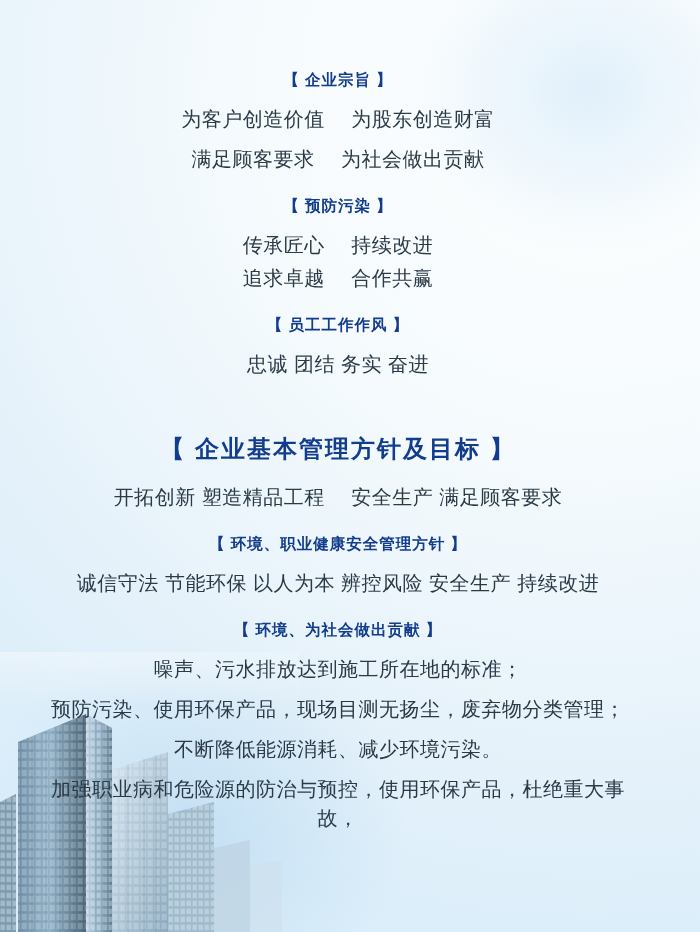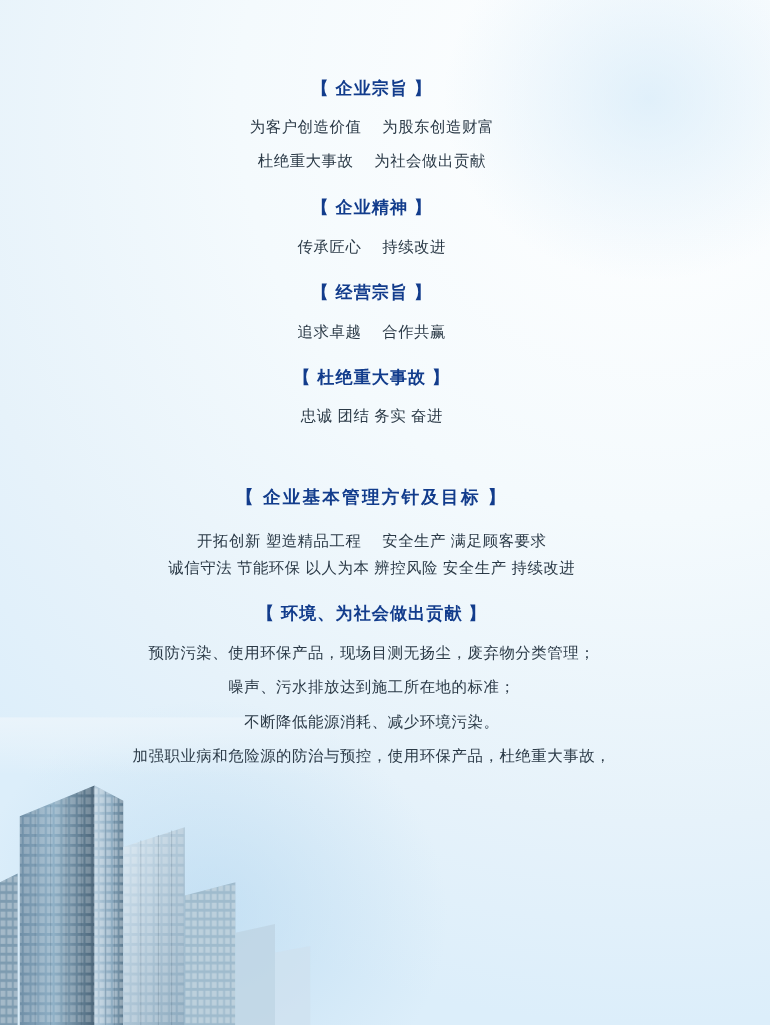--- a/index.html
+++ b/index.html
@@ -62,36 +62,36 @@
     color: #24313d;
   }
 
   .heading {
     color: #123c8c;
     font-weight: bold;
     letter-spacing: 1px;
     margin: 0;
   }
   .heading.lvl1 {
-    font-size: 16px;
+    font-size: 24px;
     margin-top: 34px;
     margin-bottom: 18px;
     letter-spacing: 2px;
   }
   .heading.lvl2 {
     font-size: 15.5px;
     margin-top: 22px;
     margin-bottom: 14px;
   }
   .heading.first {
     margin-top: 0;
   }
 
   .line {
-    font-size: 14px;
+    font-size: 20px;
     color: #2b3a47;
     line-height: 1.45;
     margin: 0 0 11px 0;
     letter-spacing: 0.5px;
   }
   .line:last-child {
     margin-bottom: 0;
   }
   .gap-md { height: 16px; }
 
@@ -167,56 +167,56 @@
     </g>
 
     <rect x="0" y="0" width="300" height="150" fill="url(#fadeTop)"></rect>
   </svg>
 
   <div class="content">
 
     <div class="block">
       <p class="heading lvl2 first">【 企业宗旨 】</p>
       <p class="line">为客户创造价值　 为股东创造财富</p>
-      <p class="line">杜绝重大事故　 为社会做出贡献</p>
-    </div>
-
-    <div class="block">
-      <p class="heading lvl2">【 企业精神 】</p>
+      <p class="line">满足顾客要求　 为社会做出贡献</p>
+    </div>
+
+    <div class="block">
+      <p class="heading lvl2">【 预防污染 】</p>
       <p class="line">传承匠心　 持续改进</p>
     </div>
 
     <div class="block">
-      <p class="heading lvl2">【 经营宗旨 】</p>
       <p class="line">追求卓越　 合作共赢</p>
     </div>
 
     <div class="block">
-      <p class="heading lvl2">【 杜绝重大事故 】</p>
+      <p class="heading lvl2">【 员工工作作风 】</p>
       <p class="line">忠诚  团结  务实  奋进</p>
     </div>
 
     <div class="gap-md"></div>
 
     <div class="block">
       <p class="heading lvl1">【 企业基本管理方针及目标 】</p>
     </div>
 
     <div class="block">
       <p class="line">开拓创新  塑造精品工程　 安全生产  满足顾客要求</p>
     </div>
 
 
     <div class="block">
+      <p class="heading lvl2">【 环境、职业健康安全管理方针 】</p>
       <p class="line">诚信守法  节能环保  以人为本  辨控风险  安全生产  持续改进</p>
     </div>
 
     <div class="block">
       <p class="heading lvl2">【 环境、为社会做出贡献 】</p>
+      <p class="line">噪声、污水排放达到施工所在地的标准；</p>
       <p class="line">预防污染、使用环保产品，现场目测无扬尘，废弃物分类管理；</p>
-      <p class="line">噪声、污水排放达到施工所在地的标准；</p>
       <p class="line">不断降低能源消耗、减少环境污染。</p>
       <p class="line">加强职业病和危险源的防治与预控，使用环保产品，杜绝重大事故，</p>
 
     </div>
 
   </div>
 </div>
 
 </body></html>

